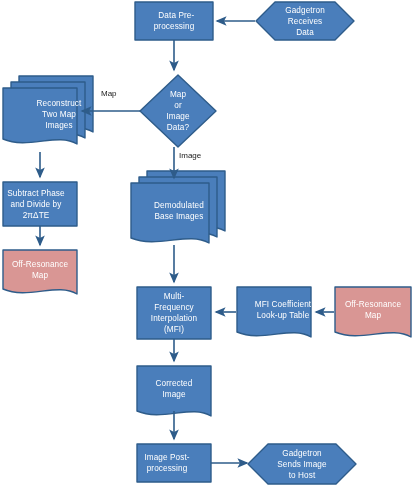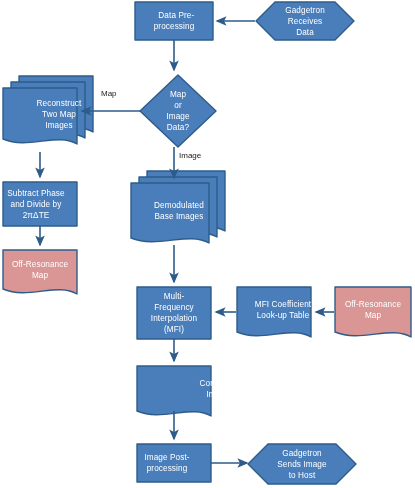--- a/index.html
+++ b/index.html
@@ -121,21 +121,21 @@
     <div class="node-label" style="left: 131px; top: 180px; width: 96px; height: 62px; color: rgb(255, 255, 255);">Demodulated
 Base Images</div>
     <div class="node-label" style="left: 137px; top: 287px; width: 74px; height: 52px; color: rgb(255, 255, 255);">Multi-
 Frequency
 Interpolation
 (MFI)</div>
     <div class="node-label" style="left: 237px; top: 284px; width: 92px; height: 52px; color: rgb(255, 255, 255);">MFI Coefficient
 Look-up Table</div>
     <div class="node-label" style="left: 335px; top: 284px; width: 76px; height: 52px; color: rgb(255, 255, 255);">Off-Resonance
 Map</div>
-    <div class="node-label" style="left: 137px; top: 363px; width: 74px; height: 52px; color: rgb(255, 255, 255); margin-left: 44px;">Corrected
+    <div class="node-label" style="left: 137px; top: 363px; width: 74px; height: 52px; color: rgb(255, 255, 255);">Corrected
 Image</div>
     <div class="node-label" style="left: 137px; top: 444px; width: 60px; height: 38px; color: rgb(255, 255, 255);">Image Post-
 processing</div>
     <div class="node-label" style="left: 248px; top: 444px; width: 108px; height: 40px; color: rgb(255, 255, 255);">Gadgetron
 Sends Image
 to Host</div>
     <div class="edge-label" style="left: 101px; top: 89px; color: rgb(26, 26, 26);">Map</div>
     <div class="edge-label" style="left: 179px; top: 151px; color: rgb(26, 26, 26);">Image</div>
   </div>
 

